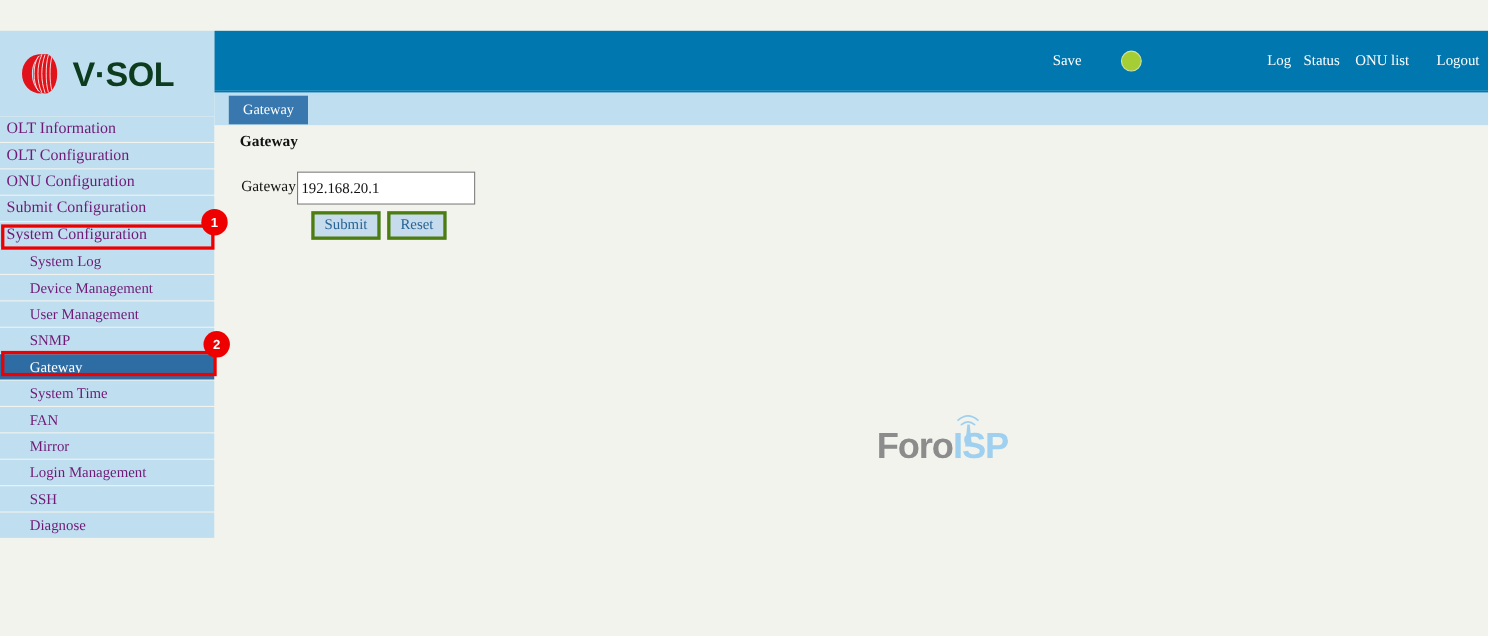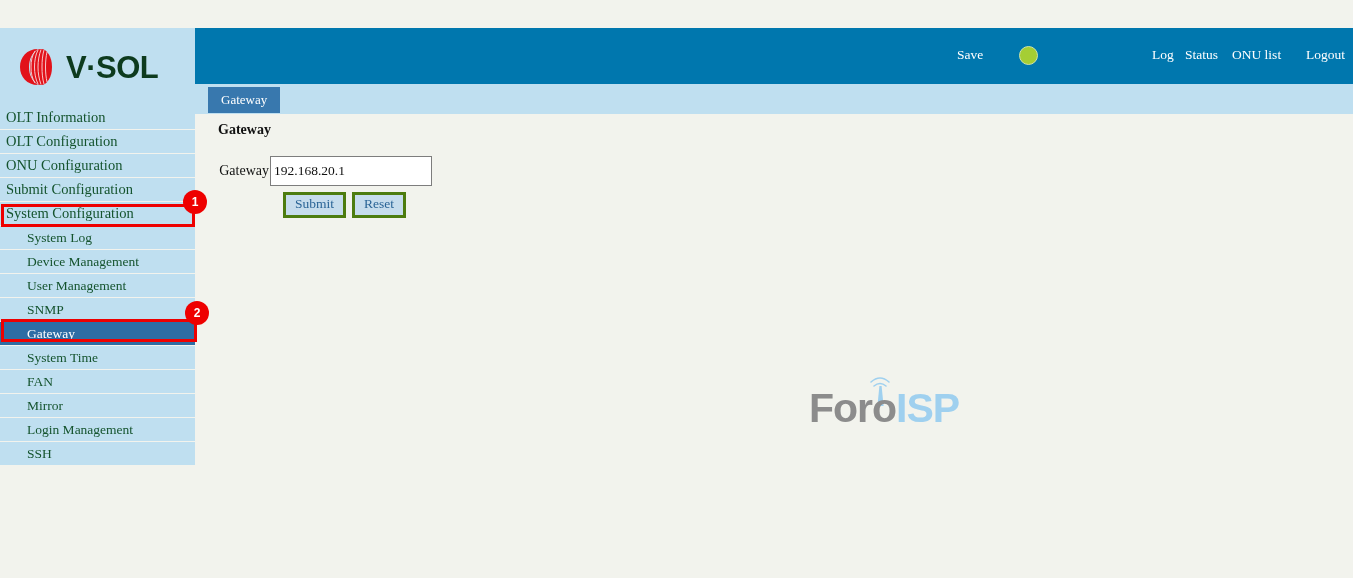--- a/index.html
+++ b/index.html
@@ -83,21 +83,21 @@
   .sidebar {
     position: absolute; left: 0; top: 78px;
     width: 195px; height: 500px;
     background: #f2f3ed;
   }
   .nav-item {
     position: relative;
     height: 23px;
     margin-bottom: 1px;
     background: #bfdff0;
-    color: #14532d;
+    color: #701a75;
     font-size: 14.5px;
     font-family: "Liberation Serif", serif;
     line-height: 23px;
     padding-left: 6px;
     cursor: pointer;
     white-space: nowrap;
   }
   .nav-item.sub { padding-left: 27px; font-size: 13.5px; }
   .nav-item.selected { background: #2e6da4; color: #ffffff; }
 
@@ -177,24 +177,24 @@
   .watermark {
     position: absolute;
     left: 600px; top: 258px;
     width: 160px; height: 60px;
     pointer-events: none;
     user-select: none;
   }
   .wm-text {
     font-family: "Liberation Sans", sans-serif;
     font-weight: bold;
-    font-size: 41px;
+    font-size: 33px;
     line-height: 1;
     position: absolute;
-    left: 14px; top: 16px;
+    left: 2px; top: 16px;
     letter-spacing: -1px;
   }
   .wm-foro { color: #8c8c8c; }
   .wm-isp  { color: #9fd0ef; }
 </style>
 </head>
 <body>
 
 <div id="app">
 
@@ -235,20 +235,21 @@
       <div class="nav-item sub"><span>System Log</span></div>
       <div class="nav-item sub"><span>Device Management</span></div>
       <div class="nav-item sub"><span>User Management</span></div>
       <div class="nav-item sub"><span>SNMP</span></div>
       <div class="nav-item sub selected"><span>Gateway</span></div>
       <div class="nav-item sub"><span>System Time</span></div>
       <div class="nav-item sub"><span>FAN</span></div>
       <div class="nav-item sub"><span>Mirror</span></div>
       <div class="nav-item sub"><span>Login Management</span></div>
       <div class="nav-item sub"><span>SSH</span></div>
+      <div class="nav-item sub"><span>Diagnose</span></div>
     </div>
 
   <div class="annot-box" style="left:1px; top:176px; width:194px; height:23px;"></div>
   <div class="annot-badge" style="left:183px; top:162px;">1</div>
 
   <div class="annot-box" style="left:1px; top:291px; width:196px; height:23px;"></div>
   <div class="annot-badge" style="left:185px; top:273px;">2</div>
 
   <div class="content">
     <div class="content-inner">

